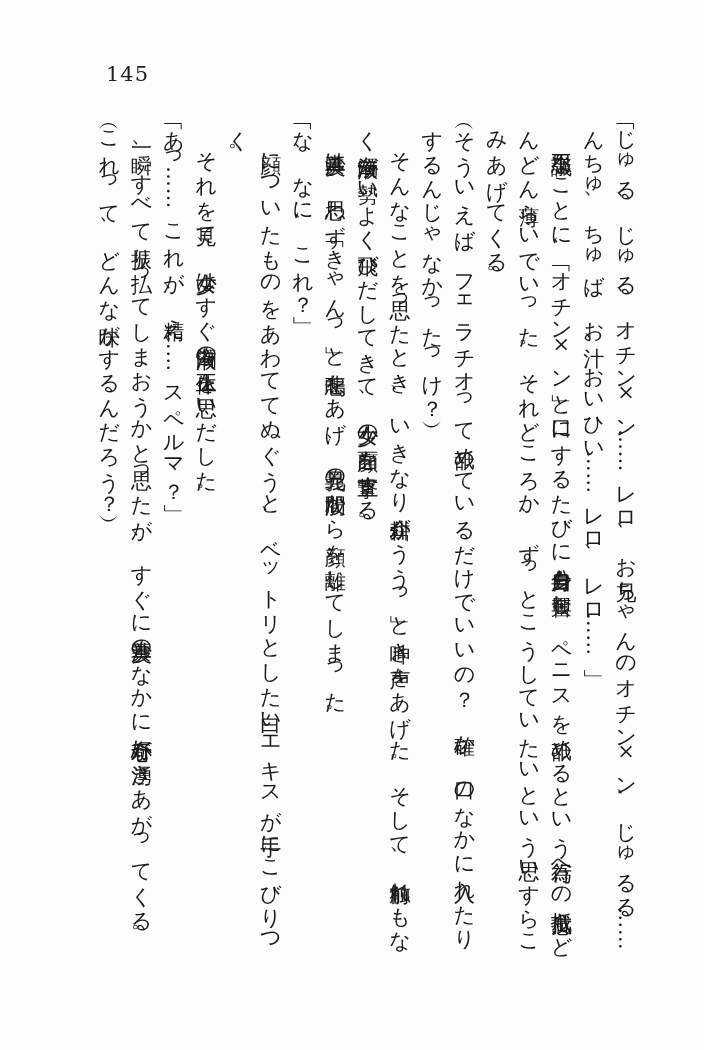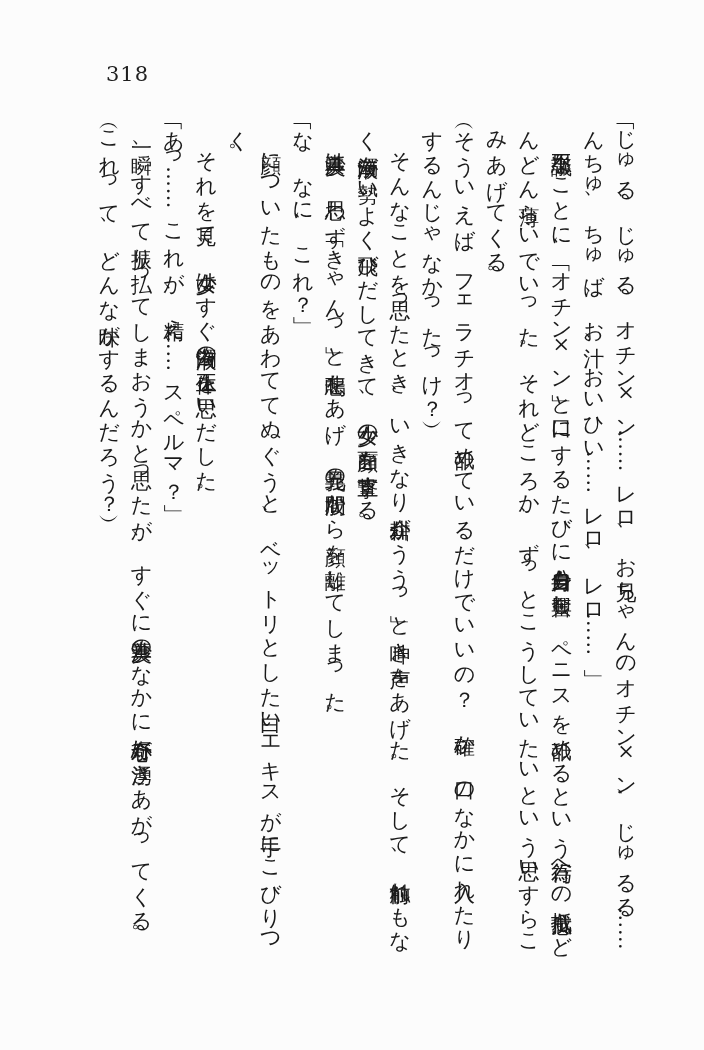--- a/index.html
+++ b/index.html
@@ -45,21 +45,21 @@
   }
   .text-block p.indent {
     text-indent: 1em;
   }
 </style>
 </head>
 <body>
 
 <div class="page">
 
-  <span class="page-number">318</span>
+  <span class="page-number">145</span>
 
   <div class="text-block">
     <p class="para">「じゅる、じゅる、オチン×ン……レロ、お兄ちゃんのオチン×ン、じゅるる……んちゅ、ちゅば、お汁、おいひい……レロ、レロ……」</p>
     <p class="para indent">不思議なことに、「オチン×ン」と口にするたびに自分自身も興奮し、ペニスを舐めるという行為への抵抗感もどんどん薄らいでいった。それどころか、ずっとこうしていたいという思いすらこみあげてくる。</p>
     <p class="para">（そういえば、フェラチオって舐めているだけでいいの？　確か、口のなかに入れたりするんじゃなかったっけ？）</p>
     <p class="para indent">そんなことを思ったとき、いきなり耕介が「ううっ」と呻き声をあげた。そして、前触れもなく白濁液が勢いよく飛びだしてきて、少女の顔面を直撃する。</p>
     <p class="para indent">真沙美は、思わず「きゃんっ」と悲鳴をあげ、義兄の股間から顔を離してしまった。</p>
     <p class="para">「な、なに、これ？」</p>
     <p class="para indent">顔についたものをあわててぬぐうと、ベットリとした白いエキスが手にこびりつく。</p>
     <p class="para indent">それを見て、少女はすぐ白濁液の正体を思いだした。</p>

